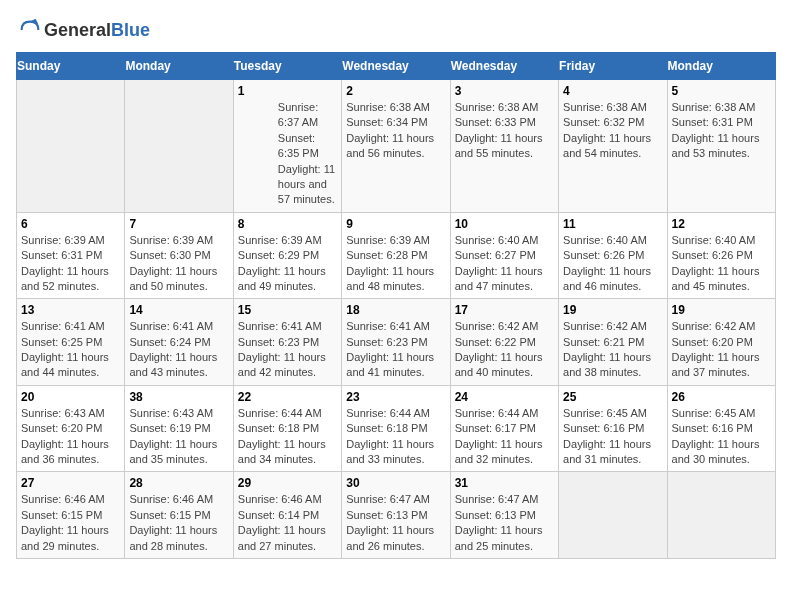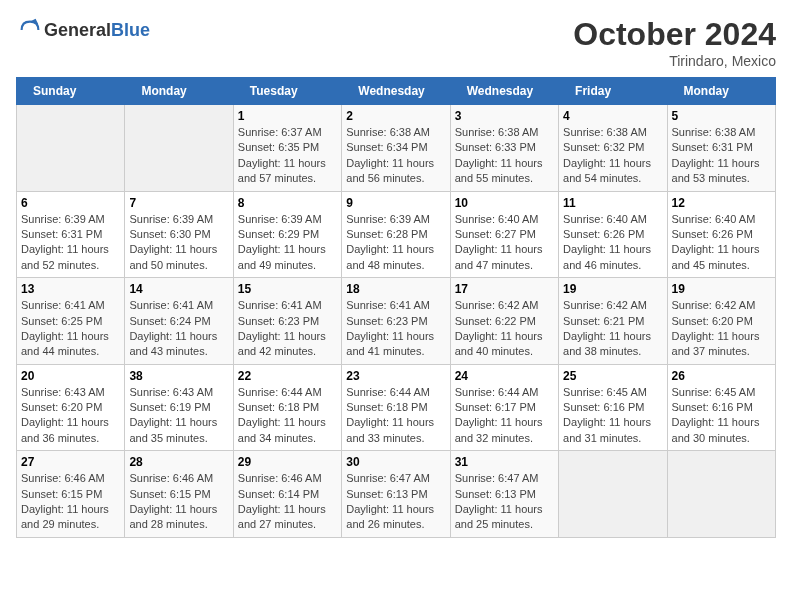--- a/index.html
+++ b/index.html
@@ -47,21 +47,21 @@
       color: #555;
     }
     table {
       width: 100%;
       border-collapse: collapse;
       font-size: 11px;
     }
     thead tr th {
       background-color: #2f6db5;
       color: #fff;
-      padding: 6px 16px;
+      padding: 6px 0;
       text-align: left;
       font-size: 12px;
       font-weight: bold;
       border: 1px solid #2f6db5;
     }
     tbody tr td {
       border: 1px solid #ccc;
       vertical-align: top;
       padding: 4px;
       width: 14.28%;
@@ -93,45 +93,41 @@
 <div class="header">
   <div class="logo">
     <svg class="logo-icon" viewBox="0 0 40 40" xmlns="http://www.w3.org/2000/svg">
       <path d="M8 20 Q8 8 20 8 Q32 8 32 20" fill="none" stroke="#2f6db5" stroke-width="3"></path>
       <path d="M20 8 L28 4 L32 12" fill="#2f6db5"></path>
     </svg>
     <div>
       <span class="logo-text-general">General</span><span class="logo-text-blue">Blue</span>
     </div>
   </div>
-  <div class="title-block">
-    <div class="month-title">October 2024</div>
-    <div class="location">Tirindaro, Mexico</div>
-  </div>
 </div>
 
 <table>
   <thead>
     <tr>
     <th>Sunday</th>
         <th>Monday</th>
         <th>Tuesday</th>
         <th>Wednesday</th>
         <th>Wednesday</th>
         <th>Friday</th>
         <th>Monday</th>
       </tr>
   </thead>
   <tbody id="calendar-body">
   <tr>
         <td class="empty-cell"></td>
         <td class="empty-cell"></td>
         <td>
           <span class="day-number">1</span>
-          <div class="day-info" style="white-space: pre-line;">Sunrise: 6:37 AM
+          <div class="day-info" style="white-space: pre-line; margin-left: 40px;">Sunrise: 6:37 AM
 Sunset: 6:35 PM
 Daylight: 11 hours and 57 minutes.</div>
         </td>
         <td>
           <span class="day-number">2</span>
           <div class="day-info" style="white-space: pre-line;">Sunrise: 6:38 AM
 Sunset: 6:34 PM
 Daylight: 11 hours and 56 minutes.</div>
         </td>
         <td>

